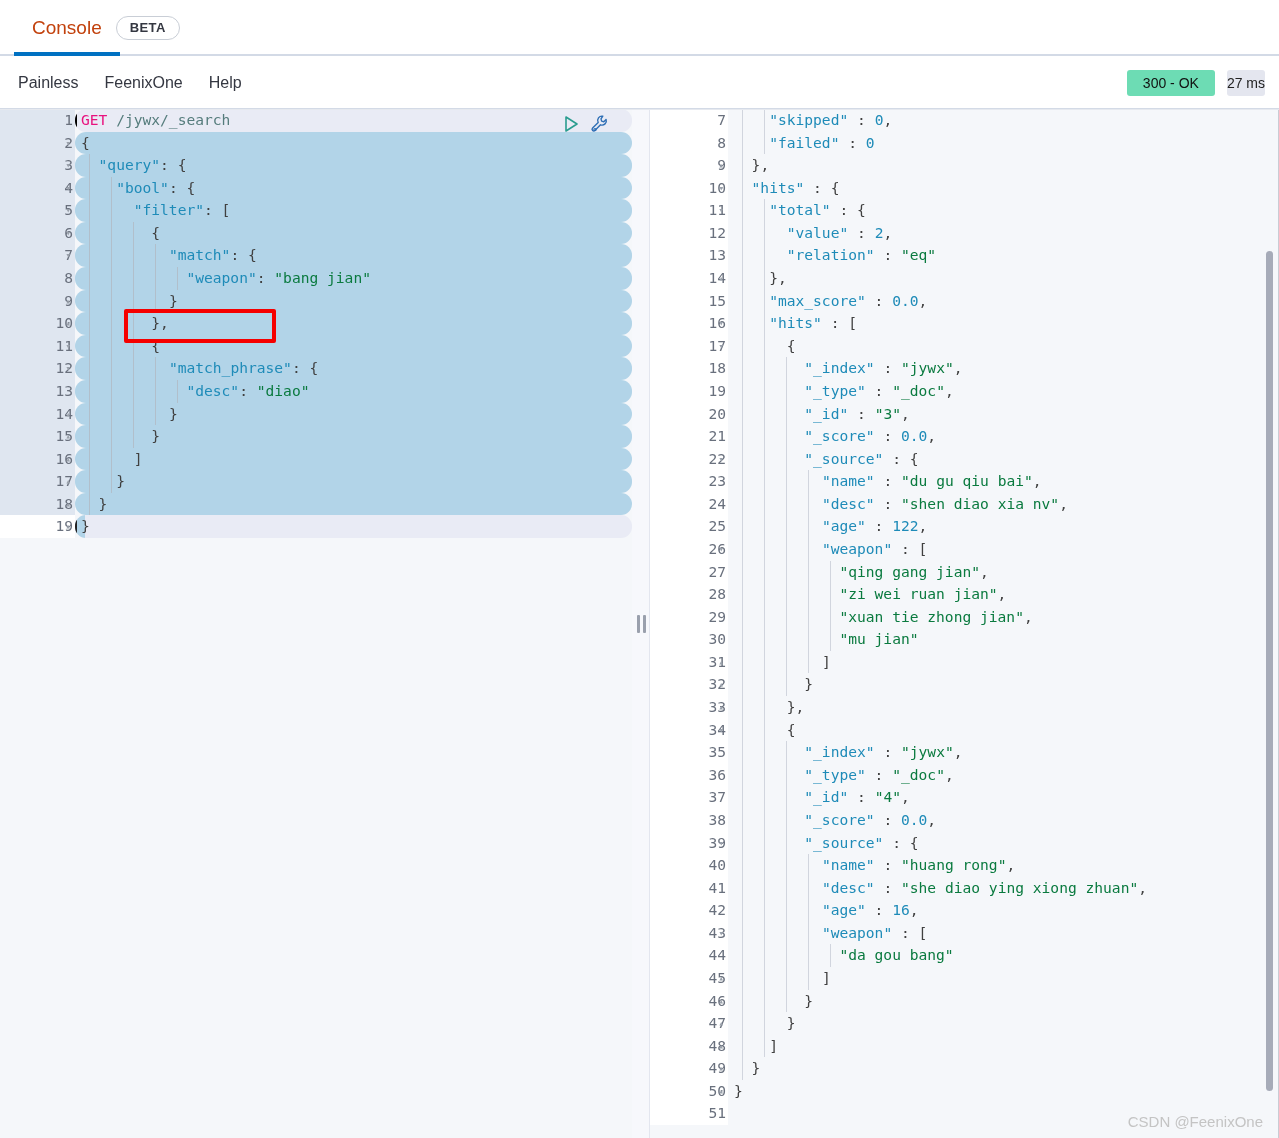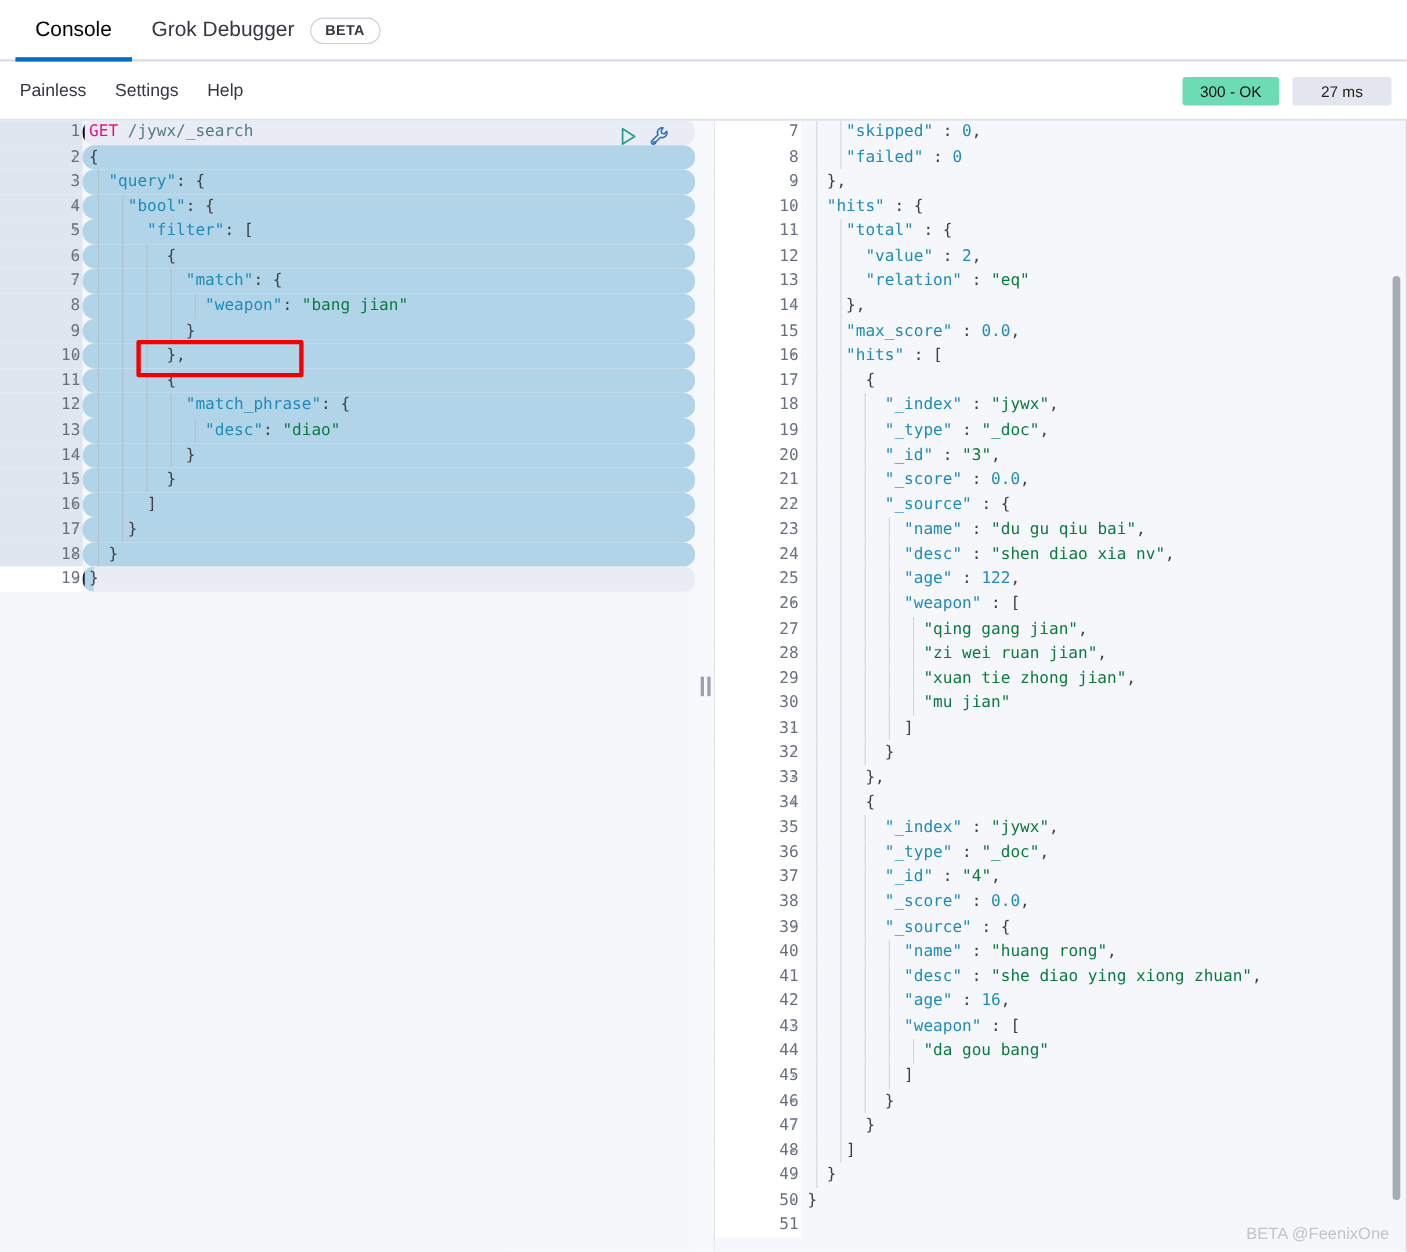--- a/index.html
+++ b/index.html
@@ -28,21 +28,21 @@
   .tab {
     position: relative;
     height: 56px;
     display: flex; align-items: center;
     padding: 0 18px;
     font-size: 19px;
     color: #343741;
     cursor: pointer;
     white-space: nowrap;
   }
-  .tab.active { color: #000000; }
+  .tab.active { color: #c2410c; }
   .tab.active::after {
     content:""; position:absolute; left:0; right:0; bottom:0;
     height:4px; background:#0071c2; z-index:2;
   }
   .beta-badge {
     display:inline-flex; align-items:center; justify-content:center;
     border:1px solid #c9ced6; border-radius: 14px;
     padding: 3px 13px 4px;
     font-size: 13px; font-weight: bold; letter-spacing: .4px;
     color:#343741; background:#fff;
@@ -67,21 +67,21 @@
   .status-wrap {
     position:absolute; right: 14px; top: 50%; transform: translateY(-50%);
     display:flex; align-items:center; gap:12px;
   }
   .badge-ok {
     background:#6ddcb4; color:#111; font-size:14px;
     padding: 5px 16px; border-radius: 3px; white-space:nowrap;
   }
   .badge-ms {
     background:#e4e6ef; color:#222; font-size:14px;
-    padding: 5px 26px; border-radius: 3px; white-space:nowrap;
+    padding: 5px 0; border-radius: 3px; white-space:nowrap;
   }
 
   
   .editors {
     position:absolute; left:0; top:109px; right:0; bottom:0;
     display:flex;
   }
   .pane { position:relative; height:100%; overflow:hidden; }
   .pane-left  { width: 632px; background:#f5f7fa; }
   .splitter {
@@ -197,29 +197,26 @@
 </style>
 </head>
 <body>
 
 <div id="app">
 
   <div class="tabbar">
     <div class="tab active">
       <span>Console</span>
     </div>
-    <div class="tab">
-      <span>Grok Debugger</span>
-    </div>
     <span class="beta-badge">BETA</span>
   </div>
 
   <div class="subbar">
     <div class="subitem">Painless</div>
-    <div class="subitem">Settings</div>
+    <div class="subitem">FeenixOne</div>
     <div class="subitem">Help</div>
 
     <div class="status-wrap">
       <span class="badge-ok">300 - OK</span>
       <span class="badge-ms">27 ms</span>
     </div>
   </div>
 
   <div class="editors">
 
@@ -247,14 +244,14 @@
           <i></i>
         </span>
     </div>
 
     <div class="pane pane-right">
       <div class="code" id="right-code"><div class="row"><div class="gutter"><span class="num">7</span></div><div class="content"><span class="ig" style="left: 14px;"></span><span class="ig" style="left: 36px;"></span><span style="position: relative;">    <span class="k-key">"skipped"</span><span class="k-plain"> </span><span class="k-punc">:</span><span class="k-plain"> </span><span class="k-num">0</span><span class="k-punc">,</span></span></div></div><div class="row"><div class="gutter"><span class="num">8</span></div><div class="content"><span class="ig" style="left: 14px;"></span><span class="ig" style="left: 36px;"></span><span style="position: relative;">    <span class="k-key">"failed"</span><span class="k-plain"> </span><span class="k-punc">:</span><span class="k-plain"> </span><span class="k-num">0</span></span></div></div><div class="row"><div class="gutter"><span class="num">9</span><span class="fold">▴</span></div><div class="content"><span class="ig" style="left: 14px;"></span><span style="position: relative;">  <span class="k-punc">}</span><span class="k-punc">,</span></span></div></div><div class="row"><div class="gutter"><span class="num">10</span><span class="fold">▾</span></div><div class="content"><span class="ig" style="left: 14px;"></span><span style="position: relative;">  <span class="k-key">"hits"</span><span class="k-plain"> </span><span class="k-punc">:</span><span class="k-plain"> </span><span class="k-punc">{</span></span></div></div><div class="row"><div class="gutter"><span class="num">11</span><span class="fold">▾</span></div><div class="content"><span class="ig" style="left: 14px;"></span><span class="ig" style="left: 36px;"></span><span style="position: relative;">    <span class="k-key">"total"</span><span class="k-plain"> </span><span class="k-punc">:</span><span class="k-plain"> </span><span class="k-punc">{</span></span></div></div><div class="row"><div class="gutter"><span class="num">12</span></div><div class="content"><span class="ig" style="left: 14px;"></span><span class="ig" style="left: 36px;"></span><span style="position: relative;">      <span class="k-key">"value"</span><span class="k-plain"> </span><span class="k-punc">:</span><span class="k-plain"> </span><span class="k-num">2</span><span class="k-punc">,</span></span></div></div><div class="row"><div class="gutter"><span class="num">13</span></div><div class="content"><span class="ig" style="left: 14px;"></span><span class="ig" style="left: 36px;"></span><span style="position: relative;">      <span class="k-key">"relation"</span><span class="k-plain"> </span><span class="k-punc">:</span><span class="k-plain"> </span><span class="k-str">"eq"</span></span></div></div><div class="row"><div class="gutter"><span class="num">14</span><span class="fold">▴</span></div><div class="content"><span class="ig" style="left: 14px;"></span><span class="ig" style="left: 36px;"></span><span style="position: relative;">    <span class="k-punc">}</span><span class="k-punc">,</span></span></div></div><div class="row"><div class="gutter"><span class="num">15</span></div><div class="content"><span class="ig" style="left: 14px;"></span><span class="ig" style="left: 36px;"></span><span style="position: relative;">    <span class="k-key">"max_score"</span><span class="k-plain"> </span><span class="k-punc">:</span><span class="k-plain"> </span><span class="k-num">0.0</span><span class="k-punc">,</span></span></div></div><div class="row"><div class="gutter"><span class="num">16</span><span class="fold">▾</span></div><div class="content"><span class="ig" style="left: 14px;"></span><span class="ig" style="left: 36px;"></span><span style="position: relative;">    <span class="k-key">"hits"</span><span class="k-plain"> </span><span class="k-punc">:</span><span class="k-plain"> </span><span class="k-punc">[</span></span></div></div><div class="row"><div class="gutter"><span class="num">17</span><span class="fold">▾</span></div><div class="content"><span class="ig" style="left: 14px;"></span><span class="ig" style="left: 36px;"></span><span style="position: relative;">      <span class="k-punc">{</span></span></div></div><div class="row"><div class="gutter"><span class="num">18</span></div><div class="content"><span class="ig" style="left: 14px;"></span><span class="ig" style="left: 36px;"></span><span class="ig" style="left: 58px;"></span><span style="position: relative;">        <span class="k-key">"_index"</span><span class="k-plain"> </span><span class="k-punc">:</span><span class="k-plain"> </span><span class="k-str">"jywx"</span><span class="k-punc">,</span></span></div></div><div class="row"><div class="gutter"><span class="num">19</span></div><div class="content"><span class="ig" style="left: 14px;"></span><span class="ig" style="left: 36px;"></span><span class="ig" style="left: 58px;"></span><span style="position: relative;">        <span class="k-key">"_type"</span><span class="k-plain"> </span><span class="k-punc">:</span><span class="k-plain"> </span><span class="k-str">"_doc"</span><span class="k-punc">,</span></span></div></div><div class="row"><div class="gutter"><span class="num">20</span></div><div class="content"><span class="ig" style="left: 14px;"></span><span class="ig" style="left: 36px;"></span><span class="ig" style="left: 58px;"></span><span style="position: relative;">        <span class="k-key">"_id"</span><span class="k-plain"> </span><span class="k-punc">:</span><span class="k-plain"> </span><span class="k-str">"3"</span><span class="k-punc">,</span></span></div></div><div class="row"><div class="gutter"><span class="num">21</span></div><div class="content"><span class="ig" style="left: 14px;"></span><span class="ig" style="left: 36px;"></span><span class="ig" style="left: 58px;"></span><span style="position: relative;">        <span class="k-key">"_score"</span><span class="k-plain"> </span><span class="k-punc">:</span><span class="k-plain"> </span><span class="k-num">0.0</span><span class="k-punc">,</span></span></div></div><div class="row"><div class="gutter"><span class="num">22</span><span class="fold">▾</span></div><div class="content"><span class="ig" style="left: 14px;"></span><span class="ig" style="left: 36px;"></span><span class="ig" style="left: 58px;"></span><span style="position: relative;">        <span class="k-key">"_source"</span><span class="k-plain"> </span><span class="k-punc">:</span><span class="k-plain"> </span><span class="k-punc">{</span></span></div></div><div class="row"><div class="gutter"><span class="num">23</span></div><div class="content"><span class="ig" style="left: 14px;"></span><span class="ig" style="left: 36px;"></span><span class="ig" style="left: 58px;"></span><span class="ig" style="left: 80px;"></span><span style="position: relative;">          <span class="k-key">"name"</span><span class="k-plain"> </span><span class="k-punc">:</span><span class="k-plain"> </span><span class="k-str">"du gu qiu bai"</span><span class="k-punc">,</span></span></div></div><div class="row"><div class="gutter"><span class="num">24</span></div><div class="content"><span class="ig" style="left: 14px;"></span><span class="ig" style="left: 36px;"></span><span class="ig" style="left: 58px;"></span><span class="ig" style="left: 80px;"></span><span style="position: relative;">          <span class="k-key">"desc"</span><span class="k-plain"> </span><span class="k-punc">:</span><span class="k-plain"> </span><span class="k-str">"shen diao xia nv"</span><span class="k-punc">,</span></span></div></div><div class="row"><div class="gutter"><span class="num">25</span></div><div class="content"><span class="ig" style="left: 14px;"></span><span class="ig" style="left: 36px;"></span><span class="ig" style="left: 58px;"></span><span class="ig" style="left: 80px;"></span><span style="position: relative;">          <span class="k-key">"age"</span><span class="k-plain"> </span><span class="k-punc">:</span><span class="k-plain"> </span><span class="k-num">122</span><span class="k-punc">,</span></span></div></div><div class="row"><div class="gutter"><span class="num">26</span><span class="fold">▾</span></div><div class="content"><span class="ig" style="left: 14px;"></span><span class="ig" style="left: 36px;"></span><span class="ig" style="left: 58px;"></span><span class="ig" style="left: 80px;"></span><span style="position: relative;">          <span class="k-key">"weapon"</span><span class="k-plain"> </span><span class="k-punc">:</span><span class="k-plain"> </span><span class="k-punc">[</span></span></div></div><div class="row"><div class="gutter"><span class="num">27</span></div><div class="content"><span class="ig" style="left: 14px;"></span><span class="ig" style="left: 36px;"></span><span class="ig" style="left: 58px;"></span><span class="ig" style="left: 80px;"></span><span class="ig" style="left: 102px;"></span><span style="position: relative;">            <span class="k-str">"qing gang jian"</span><span class="k-punc">,</span></span></div></div><div class="row"><div class="gutter"><span class="num">28</span></div><div class="content"><span class="ig" style="left: 14px;"></span><span class="ig" style="left: 36px;"></span><span class="ig" style="left: 58px;"></span><span class="ig" style="left: 80px;"></span><span class="ig" style="left: 102px;"></span><span style="position: relative;">            <span class="k-str">"zi wei ruan jian"</span><span class="k-punc">,</span></span></div></div><div class="row"><div class="gutter"><span class="num">29</span></div><div class="content"><span class="ig" style="left: 14px;"></span><span class="ig" style="left: 36px;"></span><span class="ig" style="left: 58px;"></span><span class="ig" style="left: 80px;"></span><span class="ig" style="left: 102px;"></span><span style="position: relative;">            <span class="k-str">"xuan tie zhong jian"</span><span class="k-punc">,</span></span></div></div><div class="row"><div class="gutter"><span class="num">30</span></div><div class="content"><span class="ig" style="left: 14px;"></span><span class="ig" style="left: 36px;"></span><span class="ig" style="left: 58px;"></span><span class="ig" style="left: 80px;"></span><span class="ig" style="left: 102px;"></span><span style="position: relative;">            <span class="k-str">"mu jian"</span></span></div></div><div class="row"><div class="gutter"><span class="num">31</span><span class="fold">▴</span></div><div class="content"><span class="ig" style="left: 14px;"></span><span class="ig" style="left: 36px;"></span><span class="ig" style="left: 58px;"></span><span class="ig" style="left: 80px;"></span><span style="position: relative;">          <span class="k-punc">]</span></span></div></div><div class="row"><div class="gutter"><span class="num">32</span><span class="fold">▴</span></div><div class="content"><span class="ig" style="left: 14px;"></span><span class="ig" style="left: 36px;"></span><span class="ig" style="left: 58px;"></span><span style="position: relative;">        <span class="k-punc">}</span></span></div></div><div class="row"><div class="gutter"><span class="num">33</span><span class="fold">▴</span></div><div class="content"><span class="ig" style="left: 14px;"></span><span class="ig" style="left: 36px;"></span><span style="position: relative;">      <span class="k-punc">}</span><span class="k-punc">,</span></span></div></div><div class="row"><div class="gutter"><span class="num">34</span><span class="fold">▾</span></div><div class="content"><span class="ig" style="left: 14px;"></span><span class="ig" style="left: 36px;"></span><span style="position: relative;">      <span class="k-punc">{</span></span></div></div><div class="row"><div class="gutter"><span class="num">35</span></div><div class="content"><span class="ig" style="left: 14px;"></span><span class="ig" style="left: 36px;"></span><span class="ig" style="left: 58px;"></span><span style="position: relative;">        <span class="k-key">"_index"</span><span class="k-plain"> </span><span class="k-punc">:</span><span class="k-plain"> </span><span class="k-str">"jywx"</span><span class="k-punc">,</span></span></div></div><div class="row"><div class="gutter"><span class="num">36</span></div><div class="content"><span class="ig" style="left: 14px;"></span><span class="ig" style="left: 36px;"></span><span class="ig" style="left: 58px;"></span><span style="position: relative;">        <span class="k-key">"_type"</span><span class="k-plain"> </span><span class="k-punc">:</span><span class="k-plain"> </span><span class="k-str">"_doc"</span><span class="k-punc">,</span></span></div></div><div class="row"><div class="gutter"><span class="num">37</span></div><div class="content"><span class="ig" style="left: 14px;"></span><span class="ig" style="left: 36px;"></span><span class="ig" style="left: 58px;"></span><span style="position: relative;">        <span class="k-key">"_id"</span><span class="k-plain"> </span><span class="k-punc">:</span><span class="k-plain"> </span><span class="k-str">"4"</span><span class="k-punc">,</span></span></div></div><div class="row"><div class="gutter"><span class="num">38</span></div><div class="content"><span class="ig" style="left: 14px;"></span><span class="ig" style="left: 36px;"></span><span class="ig" style="left: 58px;"></span><span style="position: relative;">        <span class="k-key">"_score"</span><span class="k-plain"> </span><span class="k-punc">:</span><span class="k-plain"> </span><span class="k-num">0.0</span><span class="k-punc">,</span></span></div></div><div class="row"><div class="gutter"><span class="num">39</span><span class="fold">▾</span></div><div class="content"><span class="ig" style="left: 14px;"></span><span class="ig" style="left: 36px;"></span><span class="ig" style="left: 58px;"></span><span style="position: relative;">        <span class="k-key">"_source"</span><span class="k-plain"> </span><span class="k-punc">:</span><span class="k-plain"> </span><span class="k-punc">{</span></span></div></div><div class="row"><div class="gutter"><span class="num">40</span></div><div class="content"><span class="ig" style="left: 14px;"></span><span class="ig" style="left: 36px;"></span><span class="ig" style="left: 58px;"></span><span class="ig" style="left: 80px;"></span><span style="position: relative;">          <span class="k-key">"name"</span><span class="k-plain"> </span><span class="k-punc">:</span><span class="k-plain"> </span><span class="k-str">"huang rong"</span><span class="k-punc">,</span></span></div></div><div class="row"><div class="gutter"><span class="num">41</span></div><div class="content"><span class="ig" style="left: 14px;"></span><span class="ig" style="left: 36px;"></span><span class="ig" style="left: 58px;"></span><span class="ig" style="left: 80px;"></span><span style="position: relative;">          <span class="k-key">"desc"</span><span class="k-plain"> </span><span class="k-punc">:</span><span class="k-plain"> </span><span class="k-str">"she diao ying xiong zhuan"</span><span class="k-punc">,</span></span></div></div><div class="row"><div class="gutter"><span class="num">42</span></div><div class="content"><span class="ig" style="left: 14px;"></span><span class="ig" style="left: 36px;"></span><span class="ig" style="left: 58px;"></span><span class="ig" style="left: 80px;"></span><span style="position: relative;">          <span class="k-key">"age"</span><span class="k-plain"> </span><span class="k-punc">:</span><span class="k-plain"> </span><span class="k-num">16</span><span class="k-punc">,</span></span></div></div><div class="row"><div class="gutter"><span class="num">43</span><span class="fold">▾</span></div><div class="content"><span class="ig" style="left: 14px;"></span><span class="ig" style="left: 36px;"></span><span class="ig" style="left: 58px;"></span><span class="ig" style="left: 80px;"></span><span style="position: relative;">          <span class="k-key">"weapon"</span><span class="k-plain"> </span><span class="k-punc">:</span><span class="k-plain"> </span><span class="k-punc">[</span></span></div></div><div class="row"><div class="gutter"><span class="num">44</span></div><div class="content"><span class="ig" style="left: 14px;"></span><span class="ig" style="left: 36px;"></span><span class="ig" style="left: 58px;"></span><span class="ig" style="left: 80px;"></span><span class="ig" style="left: 102px;"></span><span style="position: relative;">            <span class="k-str">"da gou bang"</span></span></div></div><div class="row"><div class="gutter"><span class="num">45</span><span class="fold">▴</span></div><div class="content"><span class="ig" style="left: 14px;"></span><span class="ig" style="left: 36px;"></span><span class="ig" style="left: 58px;"></span><span class="ig" style="left: 80px;"></span><span style="position: relative;">          <span class="k-punc">]</span></span></div></div><div class="row"><div class="gutter"><span class="num">46</span><span class="fold">▴</span></div><div class="content"><span class="ig" style="left: 14px;"></span><span class="ig" style="left: 36px;"></span><span class="ig" style="left: 58px;"></span><span style="position: relative;">        <span class="k-punc">}</span></span></div></div><div class="row"><div class="gutter"><span class="num">47</span><span class="fold">▴</span></div><div class="content"><span class="ig" style="left: 14px;"></span><span class="ig" style="left: 36px;"></span><span style="position: relative;">      <span class="k-punc">}</span></span></div></div><div class="row"><div class="gutter"><span class="num">48</span><span class="fold">▴</span></div><div class="content"><span class="ig" style="left: 14px;"></span><span class="ig" style="left: 36px;"></span><span style="position: relative;">    <span class="k-punc">]</span></span></div></div><div class="row"><div class="gutter"><span class="num">49</span><span class="fold">▴</span></div><div class="content"><span class="ig" style="left: 14px;"></span><span style="position: relative;">  <span class="k-punc">}</span></span></div></div><div class="row"><div class="gutter"><span class="num">50</span><span class="fold">▴</span></div><div class="content"><span style="position: relative;"><span class="k-punc">}</span></span></div></div><div class="row"><div class="gutter"><span class="num">51</span></div><div class="content"><span style="position: relative;"></span></div></div></div>
       <div class="scrollbar"></div>
     </div>
   </div>
 
-  <div class="watermark">BETA @FeenixOne</div>
+  <div class="watermark">CSDN @FeenixOne</div>
 </div>
 
 </body></html>

